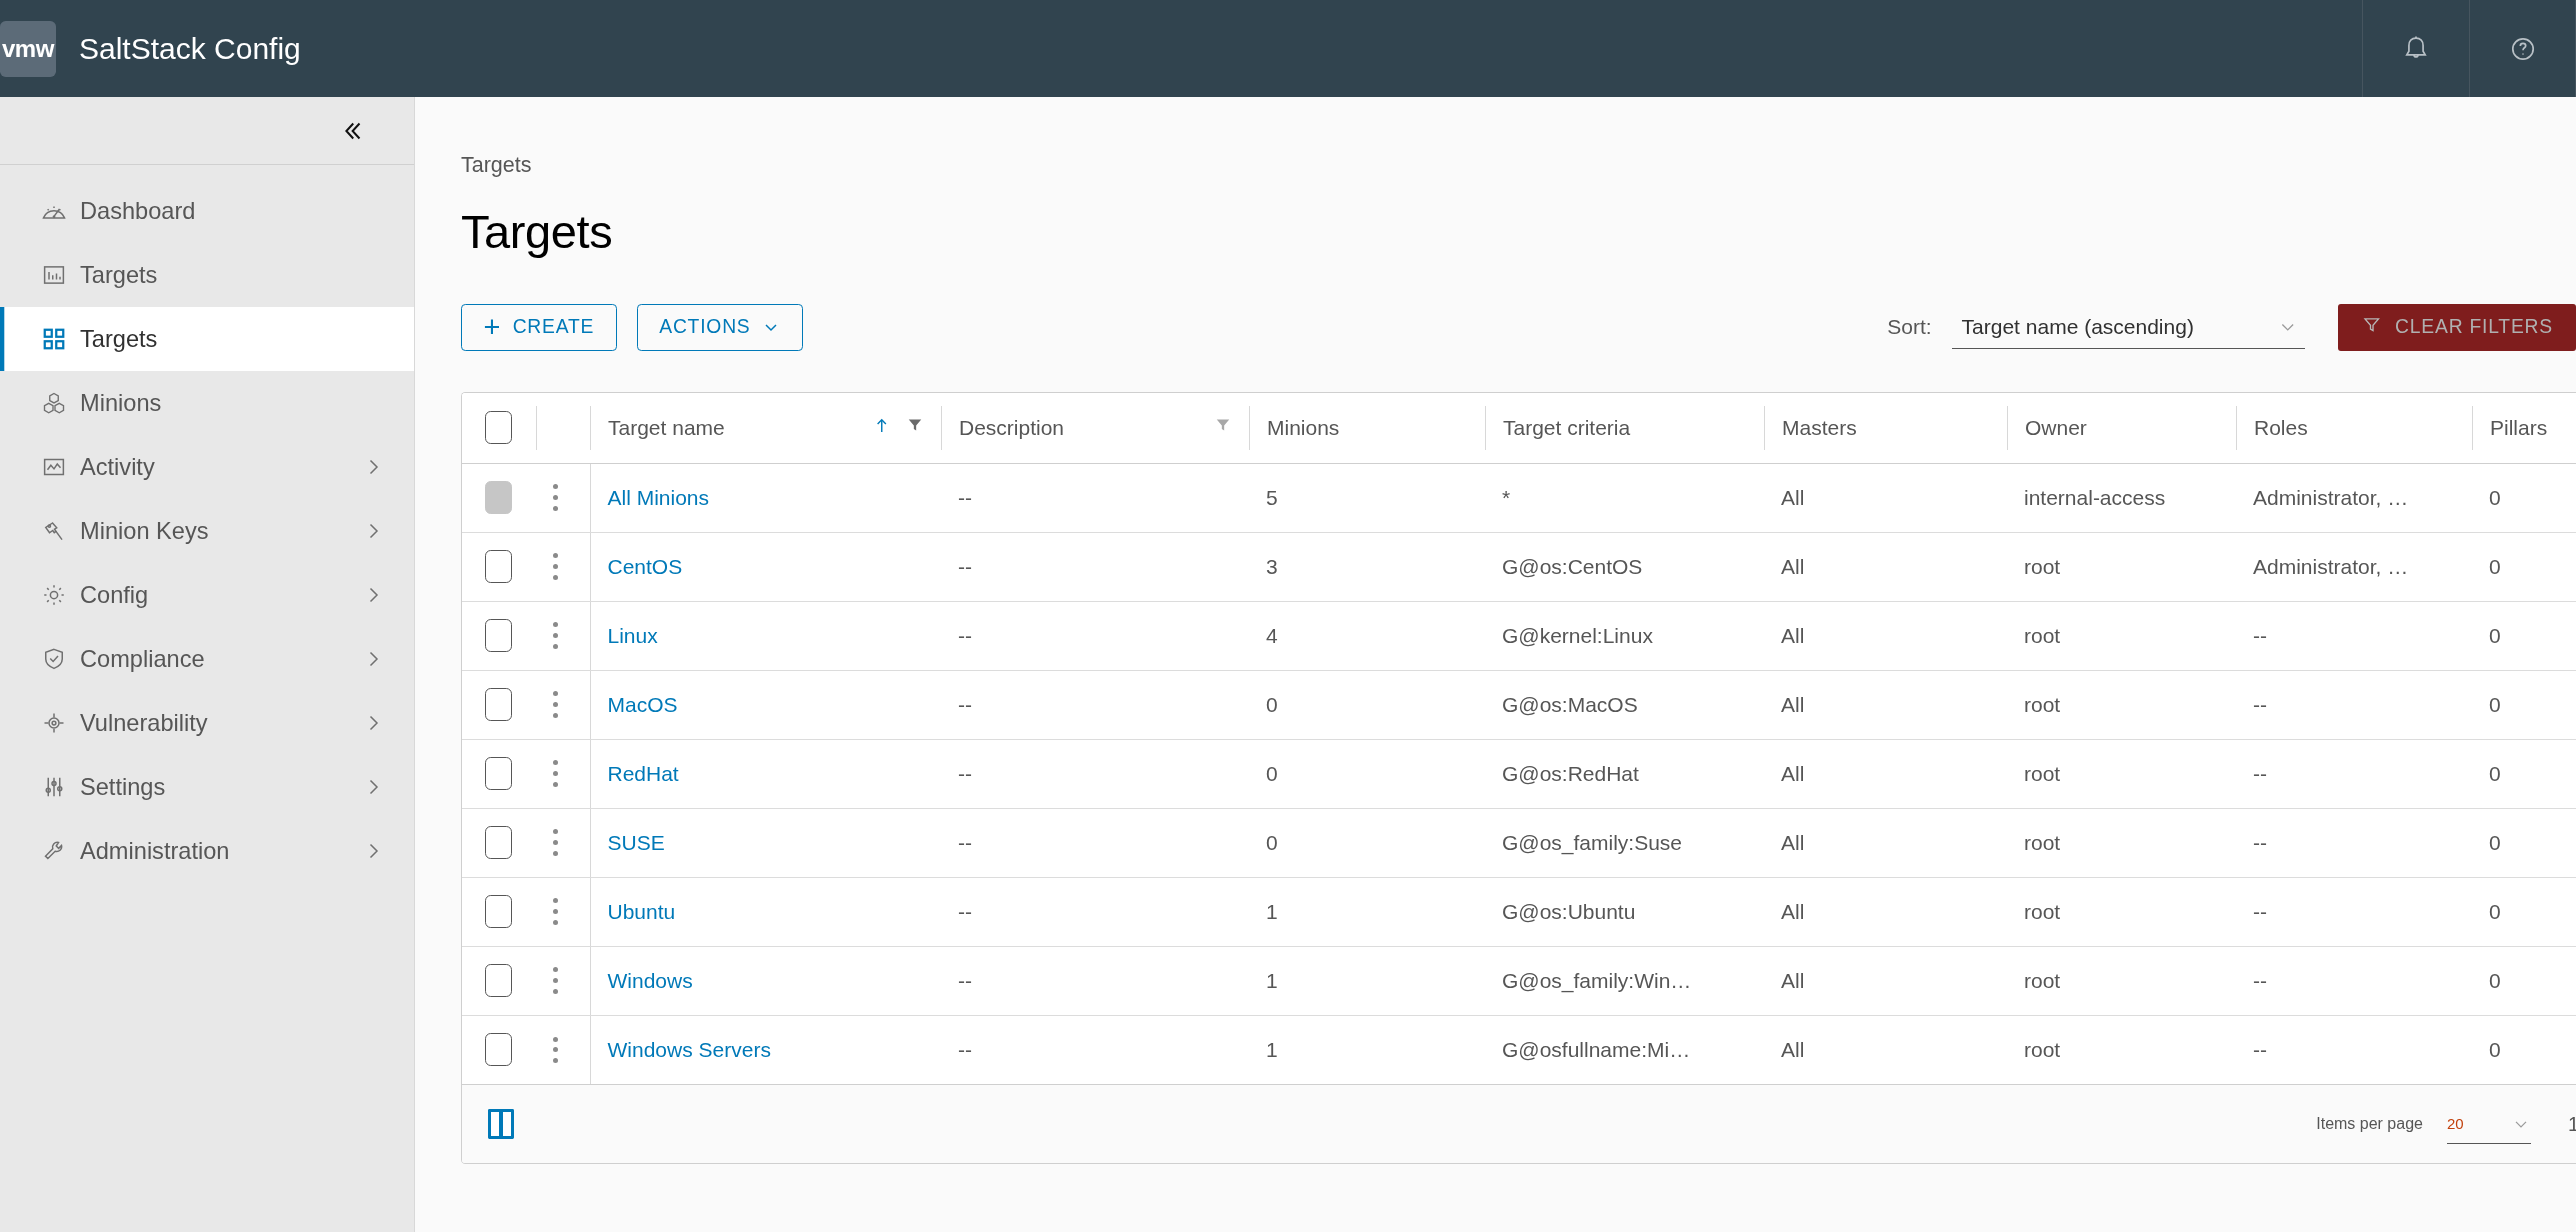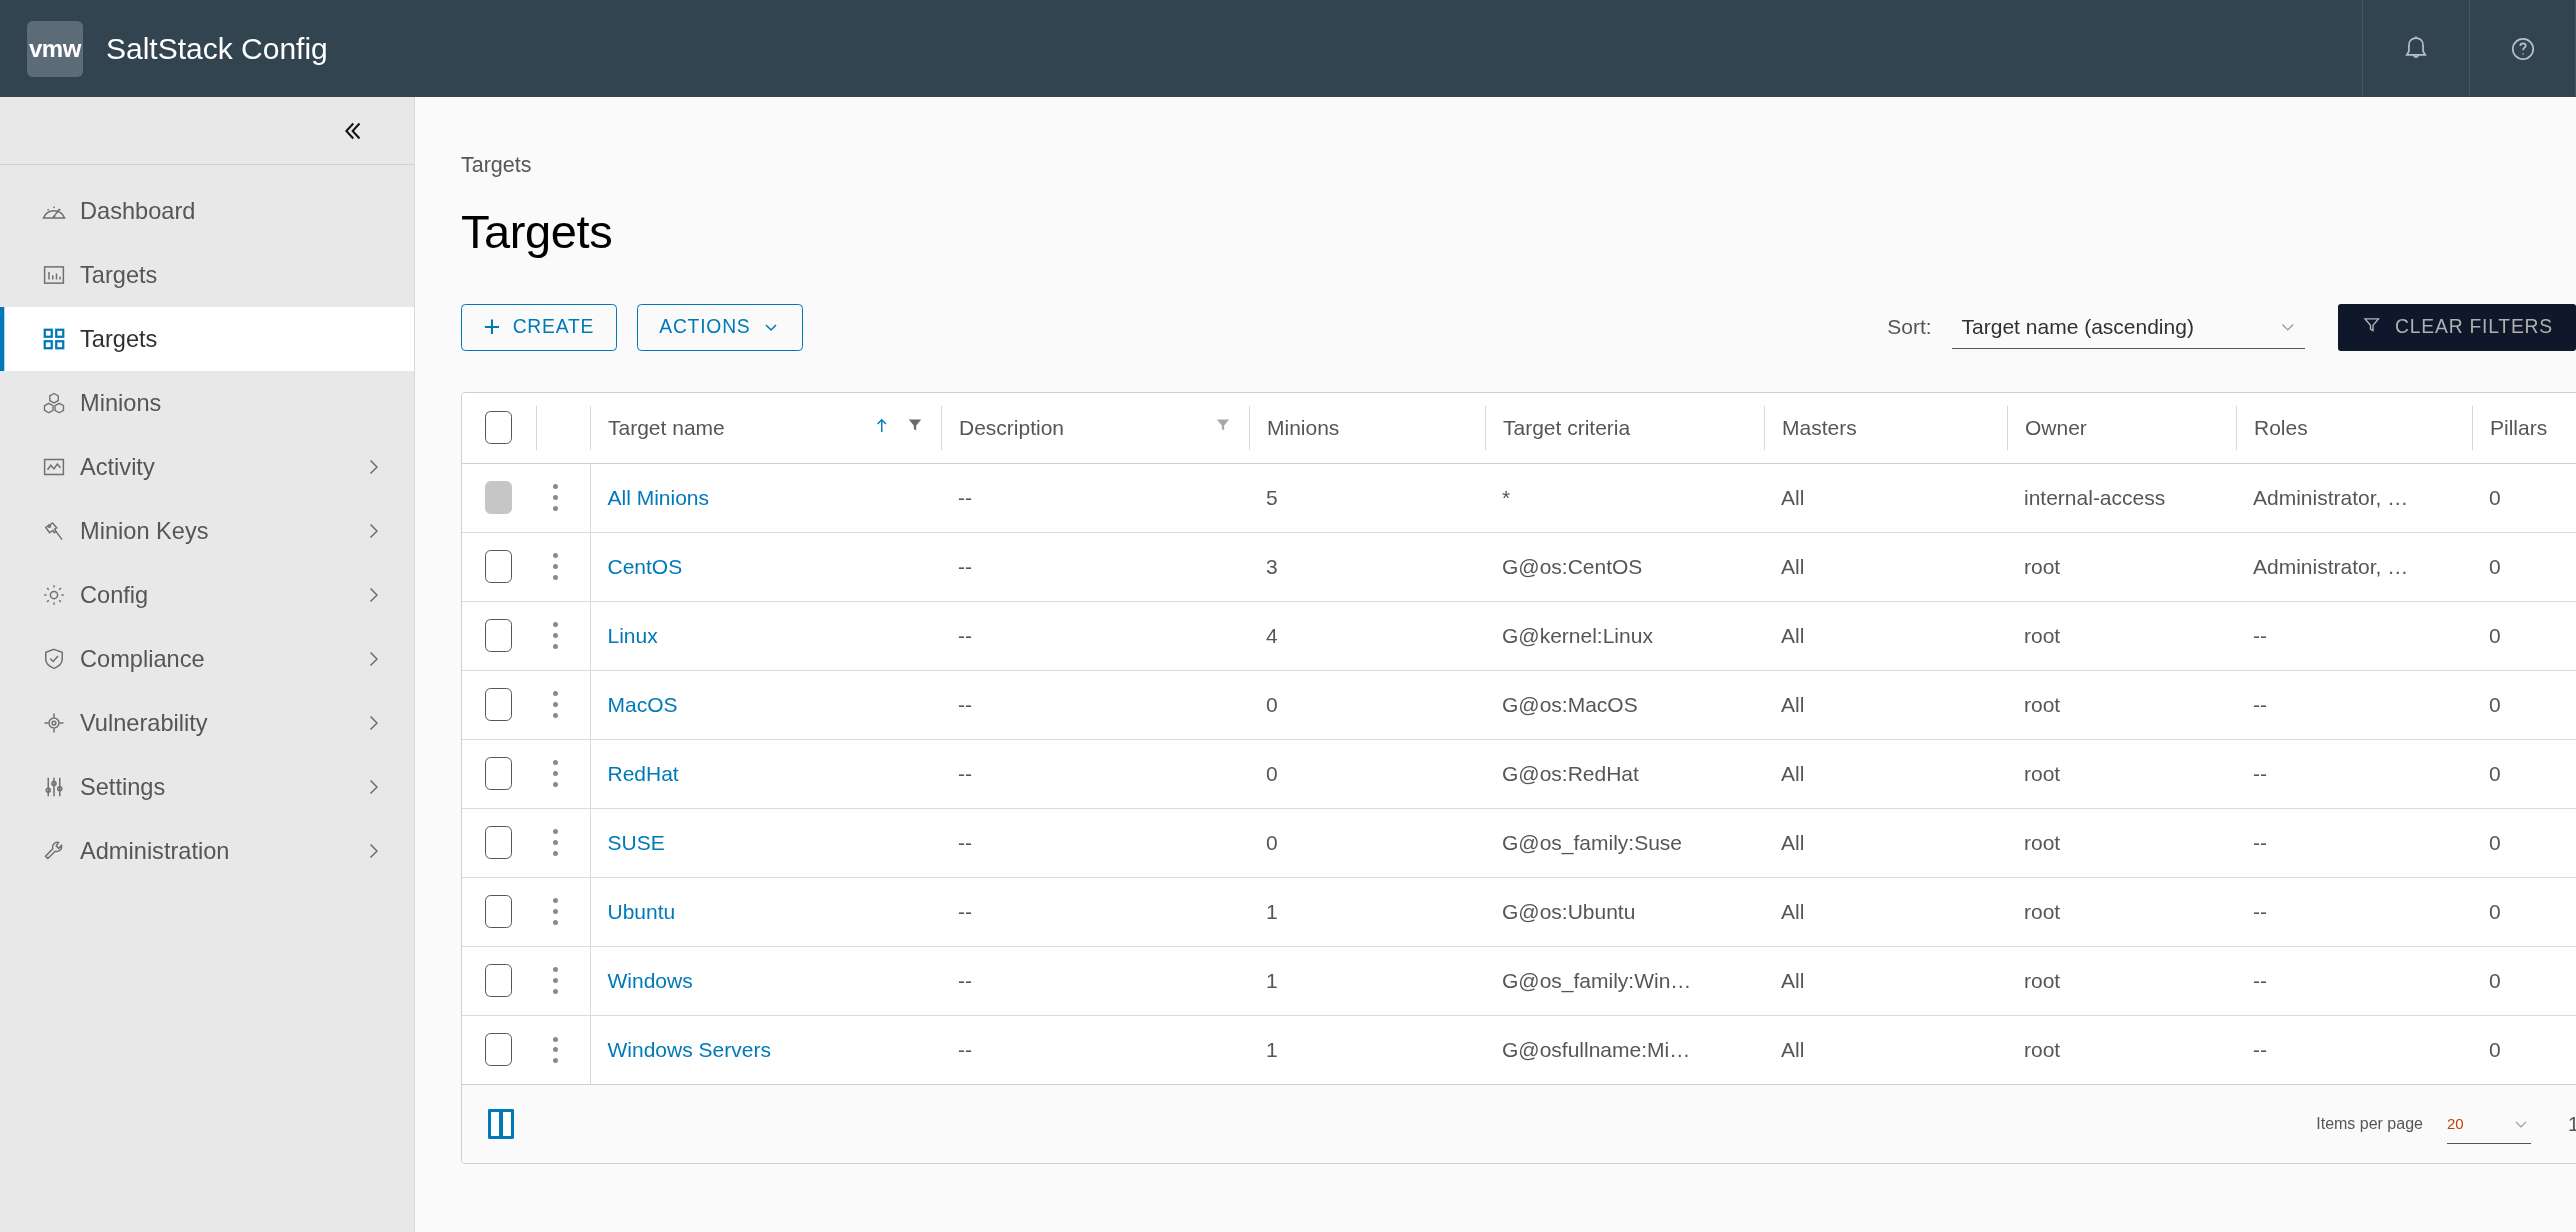--- a/index.html
+++ b/index.html
@@ -9,21 +9,20 @@
     background: #fafafa;
     overflow: hidden;
   }
 
   
   .header {
     height: 97px;
     background: #31444f;
     display: flex;
     align-items: center;
-    padding-left: 27px;
     position: relative;
   }
   .logo-box {
     width: 56px; height: 56px;
     background: #5c6b78;
     border-radius: 5.7px;
     display: flex; align-items: center; justify-content: center;
     flex: none;
   }
   .logo-box span {
@@ -159,21 +158,21 @@
     width: 353px;
     height: 44px;
     border-bottom: 1.4px solid #565656;
     display: flex; align-items: center;
     padding: 0 5.7px 0 10px;
   }
   .sort-value { font-size: 21px; color: #313131; white-space: nowrap; }
   .sort-caret { margin-left: auto; display: flex; align-items: center; }
   .btn-disabled {
     height: 47px;
-    background: #0f172a;
+    background: #7f1d1d;
     border: none;
     border-radius: 2.9px;
     color: #b0b0b0;
     font-size: 19.3px;
     letter-spacing: 0.8px;
     display: flex; align-items: center;
     padding: 0 23px;
     margin-left: 33px;
     white-space: nowrap;
   }

